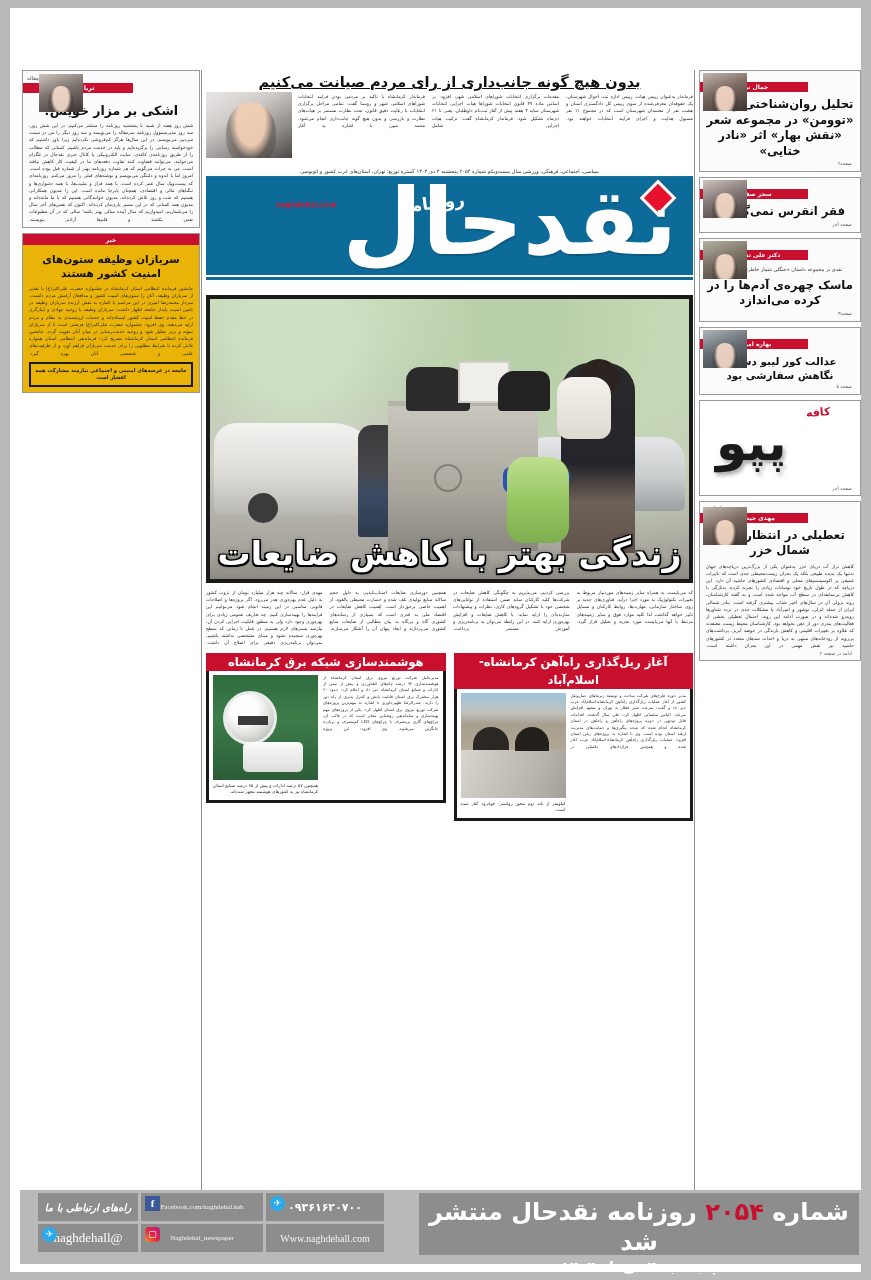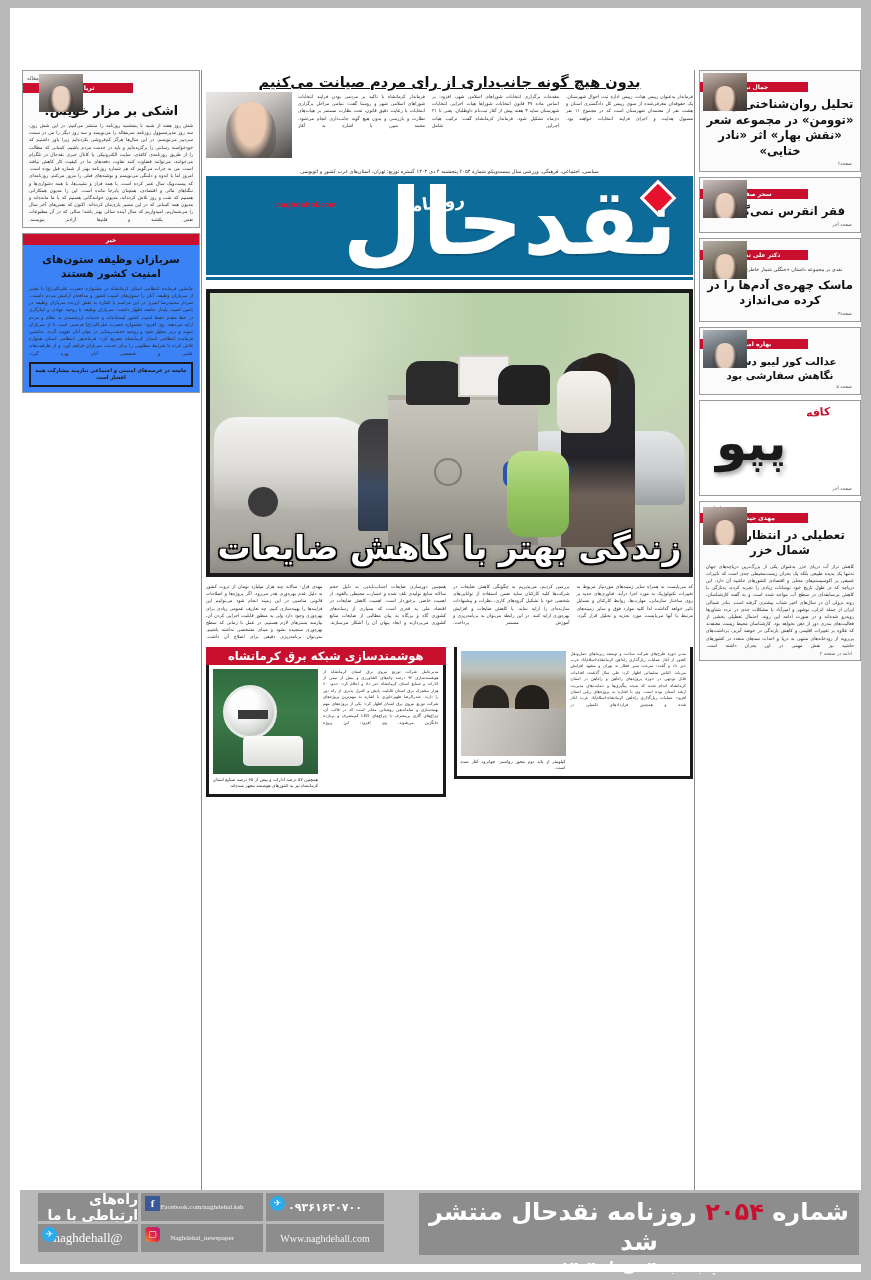--- a/index.html
+++ b/index.html
@@ -156,21 +156,21 @@
     margin: 10px 6px 4px 6px; text-align: center;
     font-size: 12.5px; font-weight: bold; color: #111;
   }
 
   .redlabel {
     background: #c8102e; color: #fff; font-weight: bold;
     font-size: 6px; line-height: 11px; text-align: center;
     width: 100%;
   }
 
-  .news-box { border: 1px solid #9a9a9a; background: #3b82f6; margin-top: 5px; }
+  .news-box { border: 1px solid #9a9a9a; background: #eab308; margin-top: 5px; }
   .news-box .headline {
     margin: 7px 6px 4px 6px; text-align: center;
     font-size: 10.6px; line-height: 14.5px; font-weight: bold; color:#111;
   }
 
   .callout {
     border: 2px solid #1a1a1a;
     margin: 5px 6px;
     padding: 3px 4px;
     font-size: 5.2px;
@@ -230,21 +230,21 @@
   }
   .masthead .sitetag {
     position: absolute; left: 52px; top: 24px;
     color: #e8112d; font-size: 7px; font-weight: bold; margin-left: 18px;
   }
   .mast-rule { height: 3px; background: #0d6b9a; margin-top: 2px; }
 
   
   .mainphoto {
     position: relative;
-    margin-top: 9px;
+    margin-top: 15px;
     height: 288px;
     border: 4px solid #1a1a1a;
     background: #b91c1c;
     overflow: hidden;
   }
   .mp-sky {
     position:absolute; inset:0;
     background:
       radial-gradient(circle at 18% 14%, #cfe0c2 0 12%, rgba(0,0,0,0) 40%),
       radial-gradient(circle at 62% 10%, #b9cfa9 0 14%, rgba(0,0,0,0) 42%),
@@ -392,21 +392,21 @@
     height: 28px; display: flex; align-items: center; justify-content: center;
     font-size: 8px; position: relative;
   }
   .fl-cell.w1 { width: 100px; }
   .fl-cell.w2 { width: 122px; }
   .fl-cell.w3 { width: 118px; }
   .fl-cell .ic { position: absolute; left: 4px; top: 3px; width: 15px; height: 15px; }
   .ic-fb { background:#3b5998; color:#fff; font-size:11px; font-weight:bold; text-align:center; line-height:15px; font-family:"Liberation Serif", serif; }
   .ic-tg { background:#2aabee; border-radius:50%; color:#fff; font-size:9px; text-align:center; line-height:15px; }
   .ic-ig { background: linear-gradient(45deg,#f09433,#dc2743,#bc1888); border-radius:4px; color:#fff; font-size:9px; text-align:center; line-height:15px; }
-  .lbl-fa { font-size: 14px; font-weight: bold; color:#fff; }
+  .lbl-fa { font-size: 10px; font-weight: bold; color:#fff;font-style:italic; }
   .lbl-en { font-size: 7px; color:#f4f4f4; font-family:"Liberation Serif", serif; }
   .lbl-en.big { font-size: 10px; }
   .lbl-num { font-size: 11px; color:#fff; font-weight:bold; letter-spacing: .5px; }
   .lbl-tgname { font-size: 13px; color:#fff; font-family:"Liberation Serif", serif; }
 </style>
 </head>
 <body>
 
 <div class="page">
   <div class="paper">
@@ -478,20 +478,21 @@
       <div class="body4">
         <div class="c blur-text fa">که می‌بایست به همراه سایر زمینه‌های موردنیاز مربوط به تغییرات تکنولوژیک به مورد اجرا درآید. فناوری‌های جدید بر روی ساختار سازمانی، مهارت‌ها، روابط کارکنان و مسایل تاثیر خواهد گذاشت لذا کلیه موارد فوق و سایر زمینه‌های مرتبط با آنها می‌بایست مورد تجزیه و تحلیل قرار گیرد.</div>
         <div class="c blur-text fa">بررسی کردیم، می‌پذیریم به چگونگی کاهش ضایعات در شرکت‌ها کلیه کارکنان ساید ضمن استفاده از توانایی‌های شخصی خود با تشکیل گروه‌های کاری، نظرات و پیشنهادات سازنده‌ای را ارایه نماید. با کاهش ضایعات و افزایش بهره‌وری ارایه کنند. در این رابطه می‌توان به برنامه‌ریزی و آموزش مستمر پرداخت.</div>
         <div class="c blur-text fa">همچنین دورسازی ضایعات اجتناب‌ناپذیر، به دلیل حجم سالانه منابع تولیدی تلف شده و خسارت محیطی بالقوه، از اهمیت خاصی برخوردار است. اهمیت کاهش ضایعات در اقتصاد ملی به قدری است که بسیاری از رسانه‌های کشوری گاه و بی‌گاه به بیان مطالبی از ضایعات منابع کشوری می‌پردازند و ابعاد پنهان آن را آشکار می‌سازند.</div>
         <div class="c blur-text fa">مهدی قزل- سالانه چند هزار میلیارد تومان از ثروت کشور به دلیل عدم بهره‌وری هدر می‌رود. اگر پروژه‌ها و اصلاحات قانونی مناسبی در این زمینه انجام شود می‌توانیم این فرایندها را بهینه‌سازی کنیم. چه تعاریف عمومی زیادی برای بهره‌وری وجود دارد ولی به منظور قابلیت اجرایی کردن آن، نیازمند بسترهای لازم هستیم. در عمل تا زمانی که سطح بهره‌وری سنجیده نشود و مبنای مشخصی نداشته باشیم، نمی‌توان برنامه‌ریزی دقیقی برای اصلاح آن داشت.</div>
       </div>
 
       <div class="bottom2">
 
         <div class="bstory">
+          <div class="bar fa">آغاز ریل‌گذاری راه‌آهن کرمانشاه-اسلام‌آباد</div>
           <div class="inner">
             <div class="txt">
               <div class="blur-text tiny fa">مدیر حوزه طرح‌های شرکت ساخت و توسعه زیربناهای حمل‌ونقل کشور از آغاز عملیات ریل‌گذاری راه‌آهن کرمانشاه-اسلام‌آباد غرب خبر داد و گفت: سرعت سیر قطار به تهران و مشهد افزایش می‌یابد. الیاس سلیمانی اظهار کرد: طی سال گذشته، اقدامات قابل توجهی در حوزه پروژه‌های راه‌آهن و راه‌آهن در استان کرمانشاه انجام شده که نتیجه پیگیری‌ها و حمایت‌های مدیریت ارشد استان بوده است. وی با اشاره به پروژه‌های ریلی استان افزود: عملیات ریل‌گذاری راه‌آهن کرمانشاه-اسلام‌آباد غرب آغاز شده و همچنین فرازدادهای تکمیلی در</div>
             </div>
             <div style="flex:none;width:105px;">
               <div class="bphoto1">
                 <div class="road"></div>
               </div>
               <div class="bcap fa">کیلومتر از باند دوم محور روانسر- جوانرود آغاز شده است.</div>
             </div>

